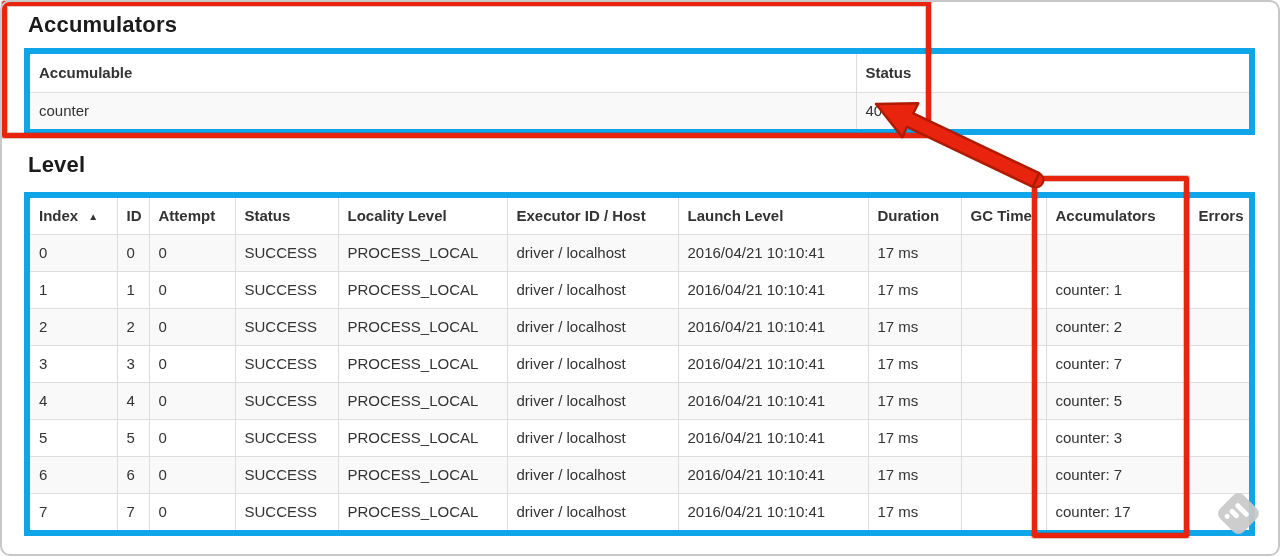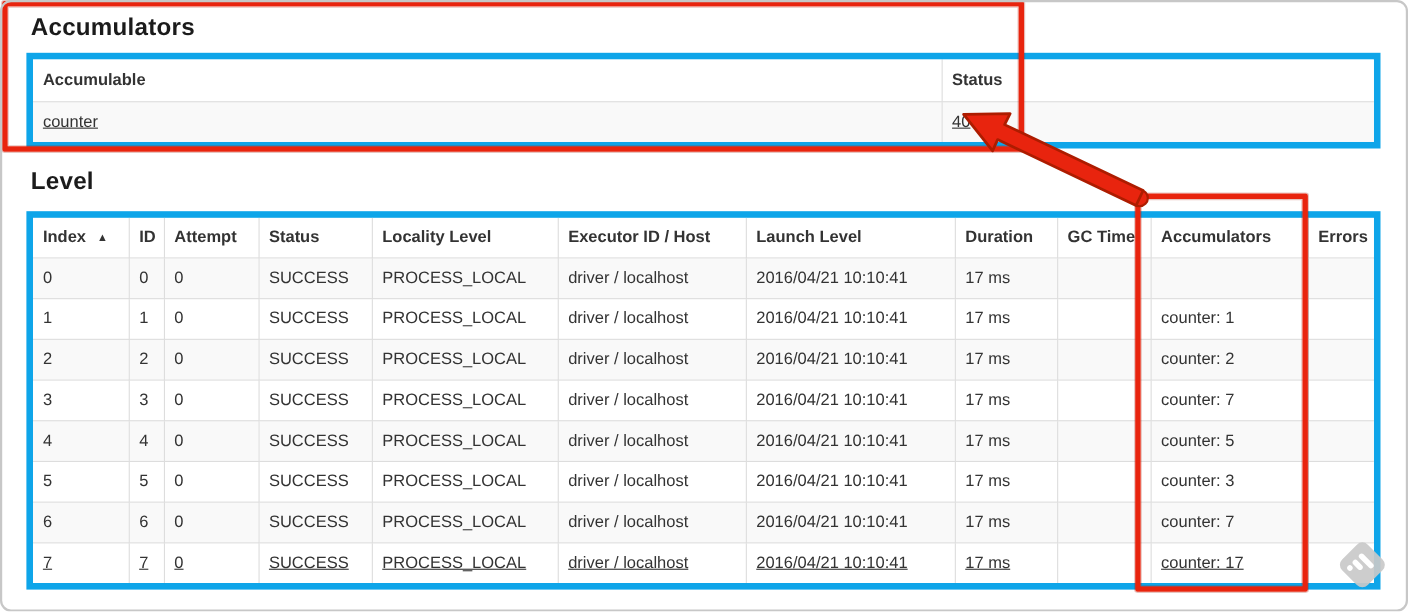--- a/index.html
+++ b/index.html
@@ -50,21 +50,21 @@
     padding: 0 9px;
     text-align: left;
     vertical-align: middle;
     border-right: 1px solid #dddddd;
     border-bottom: 1px solid #dddddd;
     white-space: nowrap;
     overflow: hidden;
   }
   th { font-weight: bold; background: #ffffff; }
   th:last-child, td:last-child { border-right: none; }
-  tbody tr:last-child td { border-bottom: none; text-decoration: underline; }
+  tbody tr:last-child td { border-bottom: none; }
   tbody tr:nth-child(odd) td { background: #f9f9f9; }
   tbody tr:nth-child(even) td { background: #ffffff; }
 
   #acc-table-wrap th { height: 38px; }
   #acc-table-wrap td { height: 37px; }
   #tasks-table-wrap th { height: 36px; }
   #tasks-table-wrap td { height: 37px; }
 
   .sort-icon {
     font-size: 10px;

